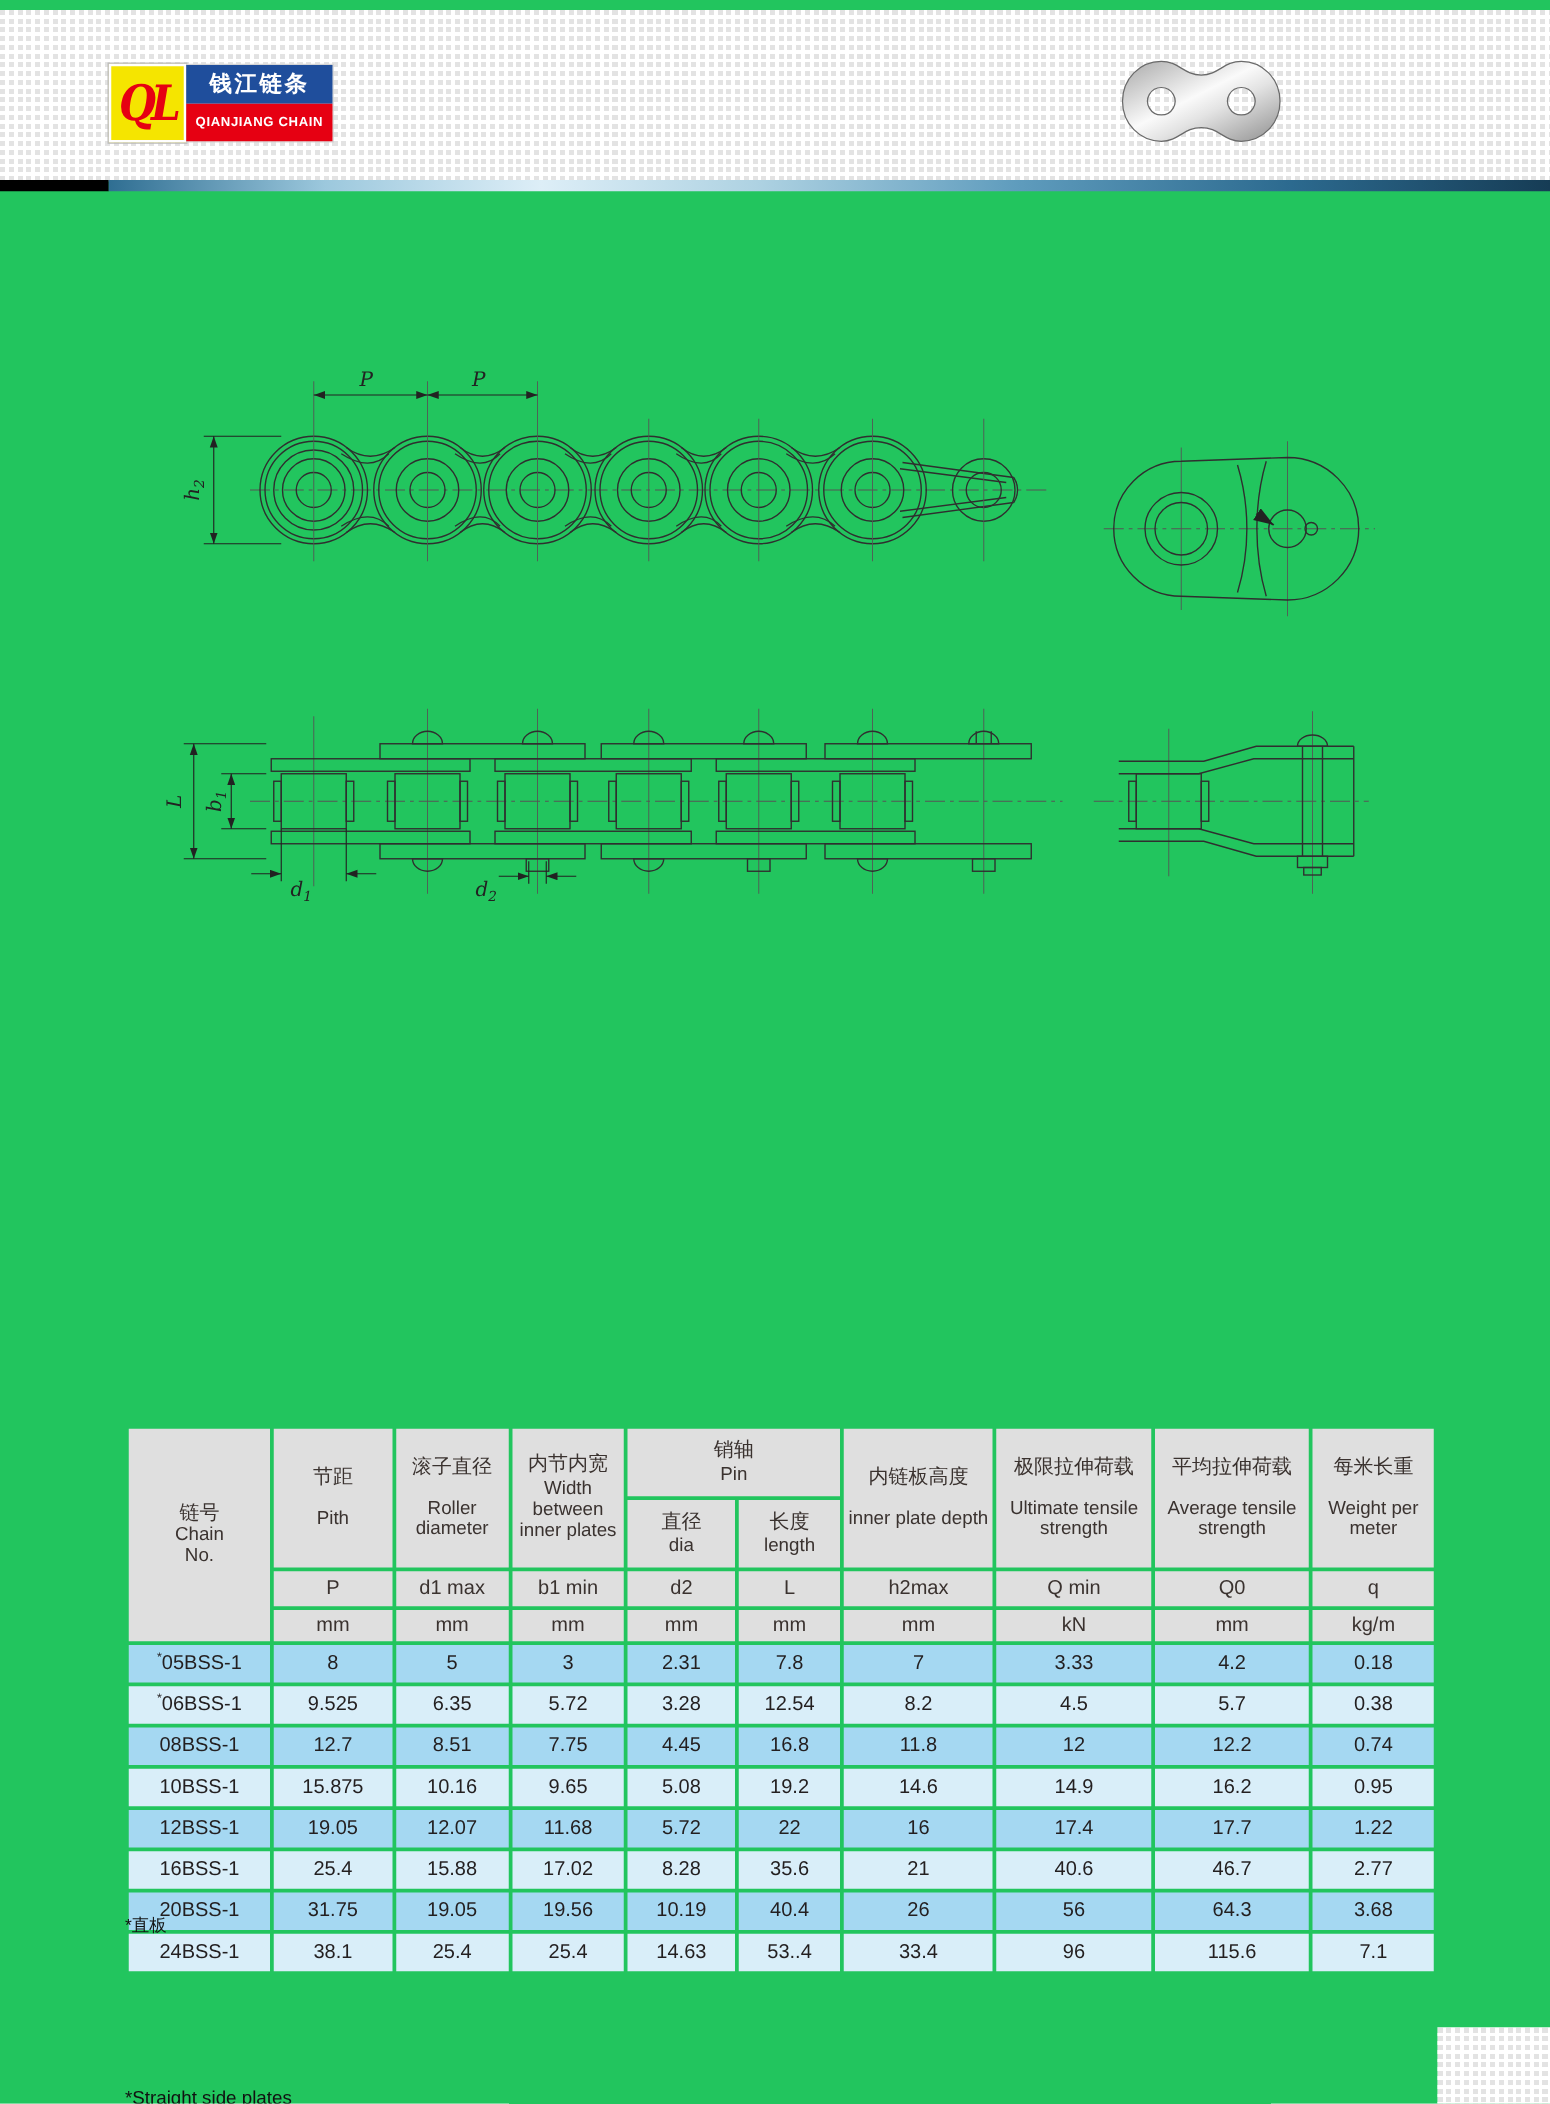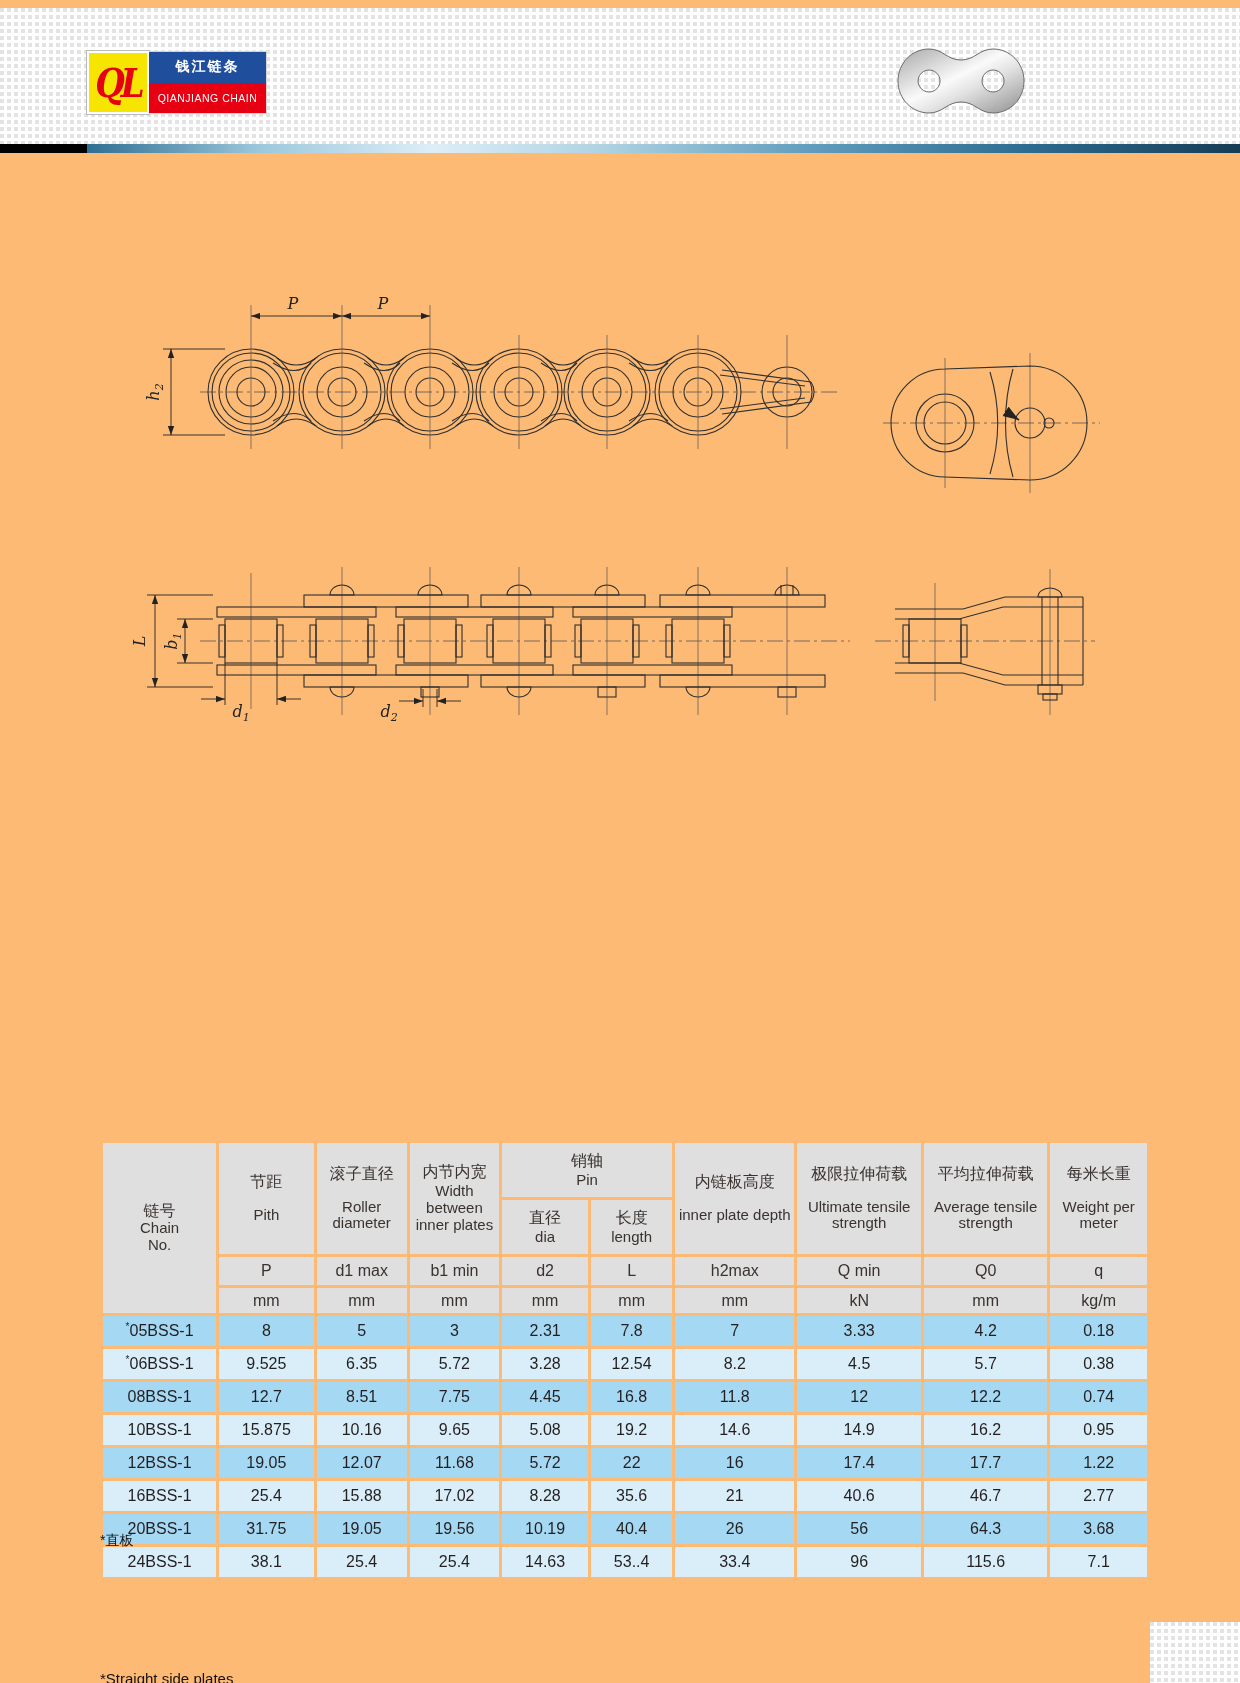--- a/index.html
+++ b/index.html
@@ -1,37 +1,37 @@
 <!DOCTYPE html>
 <html><head>
 <meta charset="utf-8">
 <style>
   html,body{margin:0;padding:0;background:#fff;}
-  #page{position:relative;width:1240px;height:1683px;background:#fdba74;overflow:hidden;
+  #page{position:relative;width:1240px;height:1683px;background:#22c55e;overflow:hidden;
         font-family:"Liberation Sans",sans-serif;color:#231f20;}
 
   
   .dots{
     background-image:
       repeating-linear-gradient(180deg, transparent 0 4px, #fff 4px 7px),
       repeating-linear-gradient(90deg, #e3e3e3 0 4px, #fff 4px 7px);
   }
   #header-band{position:absolute;left:0;top:8px;width:1240px;height:137px;}
   #corner-dots{position:absolute;left:1150px;top:1622px;width:90px;height:61px;}
 
   
   #logo{position:absolute;left:87px;top:51px;width:182px;height:63px;display:flex;}
   #logo-mark{width:62px;height:63px;background:#f5e500;border:2px solid #fff;outline:1px solid #bbb;
              box-sizing:border-box;display:flex;align-items:center;justify-content:center;}
   #logo-mark span{font-family:"DejaVu Serif",serif;font-style:italic;font-weight:bold;
                   font-size:34px;color:#e60012;letter-spacing:-4px;transform:scaleY(1.15);}
   #logo-text{width:118px;height:63px;display:flex;flex-direction:column;border:1px solid #d5d5d5;border-left:none;box-sizing:border-box;}
-  #logo-text .cn{flex:1;background:#1f4e9c;color:#fff;font-weight:bold;font-size:14px;
+  #logo-text .cn{flex:1;background:#1f4e9c;color:#fff;font-weight:bold;font-size:18px;
                  display:flex;align-items:center;justify-content:center;letter-spacing:2px;}
-  #logo-text .en{flex:1;background:#e60012;color:#fff;font-weight:normal;font-size:10.5px;
+  #logo-text .en{flex:1;background:#e60012;color:#fff;font-weight:bold;font-size:10.5px;
                  display:flex;align-items:center;justify-content:center;letter-spacing:.5px;}
 
   #plate-graphic{position:absolute;left:895px;top:46px;}
 
   
   #bar-black{position:absolute;left:0;top:144px;width:87px;height:9px;background:#000;}
   #bar-blue{position:absolute;left:87px;top:144px;width:1153px;height:9px;
     background:linear-gradient(90deg,#2f6e92 0%,#9cc8dd 15%,#ddeef7 30%,#aed2e2 45%,#5f9cbd 63%,#2c6a8f 82%,#163c55 100%);}
 
   

